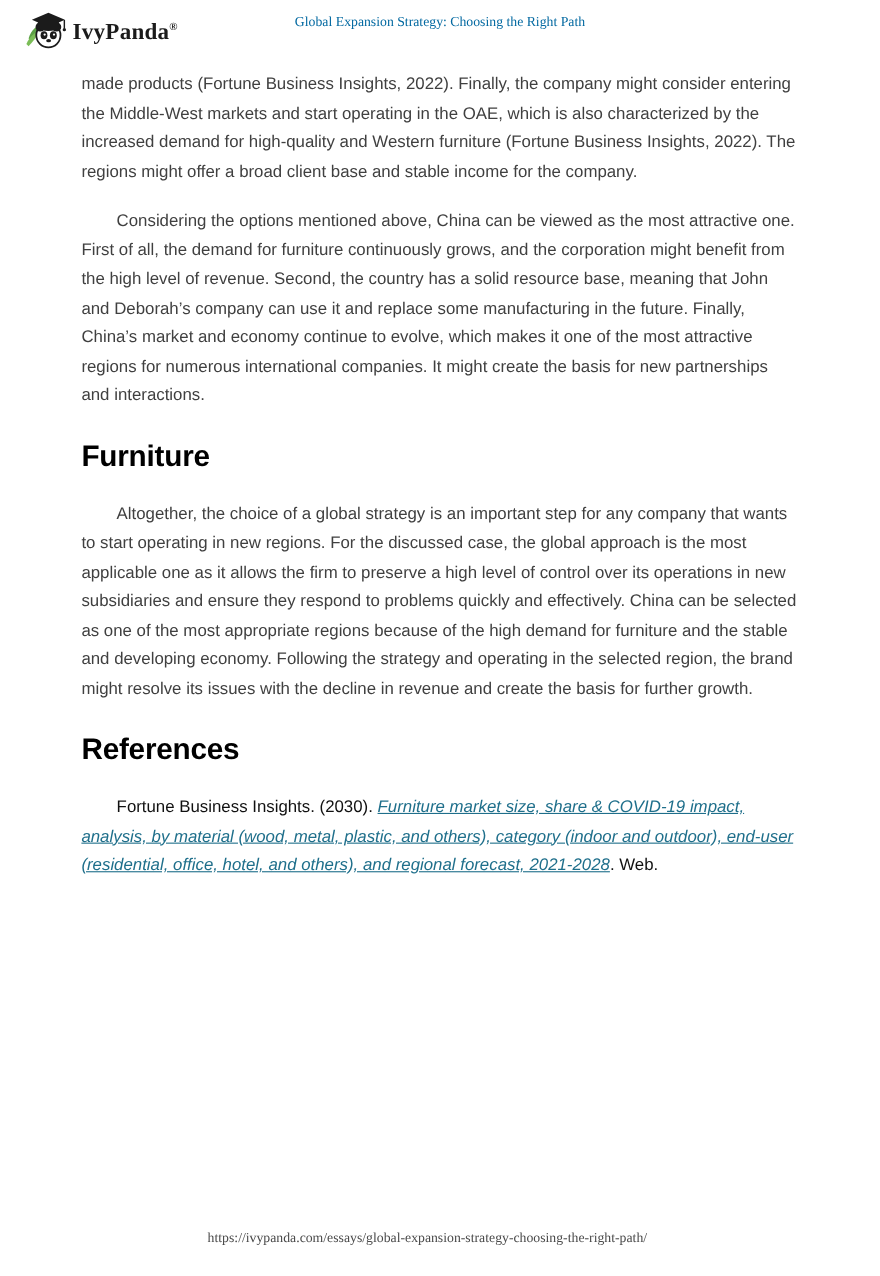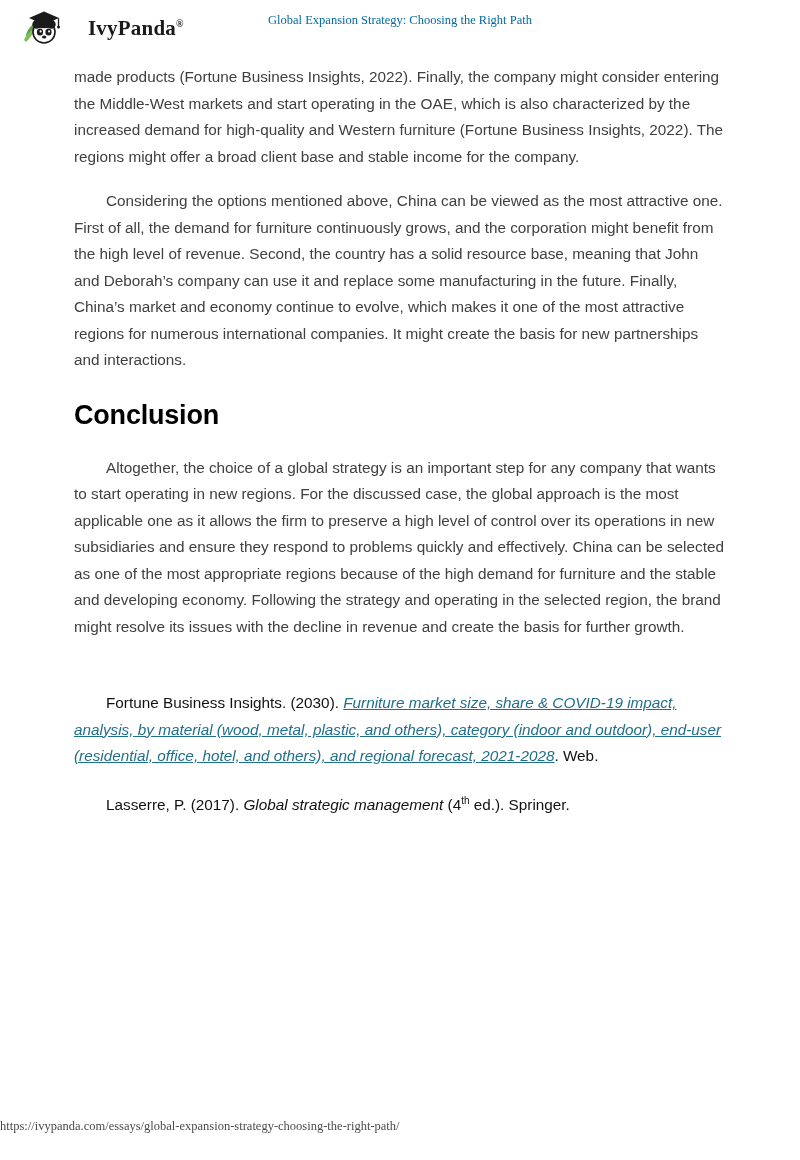--- a/index.html
+++ b/index.html
@@ -30,21 +30,21 @@
     left: 0;
     right: 0;
     height: 56px;
     display: flex;
     align-items: center;
   }
 
   .brand {
     display: flex;
     align-items: center;
-    gap: 24px;
+    gap: 2px;
     margin-left: 22px;
   }
 
   .brand-logo {
     width: 42px;
     height: 42px;
     flex: 0 0 42px;
     position: relative;
   }
 
@@ -126,21 +126,21 @@
     font-size: 10px;
     vertical-align: super;
   }
 
   
   .footer {
     position: absolute;
     left: 0;
     right: 0;
     bottom: 26px;
-    text-align: left;
+    text-align: center;
     padding-right: 23px;
   }
   .footer-url {
     font-family: "Liberation Serif", serif;
     font-size: 12.5px;
     color: #4a4a4a;
     text-decoration: none;
   }
 </style>
 </head>
@@ -179,40 +179,38 @@
   <div class="content">
 
     <p class="para">made products (Fortune Business Insights, 2022). Finally, the company might consider entering the Middle-West markets and start operating in the OAE, which is also characterized by the increased demand for high-quality and Western furniture (Fortune Business Insights, 2022). The regions might offer a broad client base and stable income for the company.</p>
 
     <div class="gap-sm"></div>
 
     <p class="para indent">Considering the options mentioned above, China can be viewed as the most attractive one. First of all, the demand for furniture continuously grows, and the corporation might benefit from the high level of revenue. Second, the country has a solid resource base, meaning that John and Deborah’s company can use it and replace some manufacturing in the future. Finally, China’s market and economy continue to evolve, which makes it one of the most attractive regions for numerous international companies. It might create the basis for new partnerships and interactions.</p>
 
     <div style="height:26px"></div>
 
-    <h2 class="heading">Conclusion</h2>
+    <h2 class="heading">Furniture</h2>
 
     <div style="height:24px"></div>
 
     <p class="para indent">Altogether, the choice of a global strategy is an important step for any company that wants to start operating in new regions. For the discussed case, the global approach is the most applicable one as it allows the firm to preserve a high level of control over its operations in new subsidiaries and ensure they respond to problems quickly and effectively. China can be selected as one of the most appropriate regions because of the high demand for furniture and the stable and developing economy. Following the strategy and operating in the selected region, the brand might resolve its issues with the decline in revenue and create the basis for further growth.</p>
 
     <div style="height:26px"></div>
 
+    <h2 class="heading">References</h2>
 
     <div style="height:24px"></div>
 
     <div class="ref-entry">
       <span>Fortune Business Insights. (2030). </span><a class="ref-link" href="#">Furniture market size, share &amp; COVID-19 impact, analysis, by material (wood, metal, plastic, and others), category (indoor and outdoor), end-user (residential, office, hotel, and others), and regional forecast, 2021-2028</a><span>. Web.</span>
     </div>
 
     <div style="height:18px"></div>
 
-    <div class="ref-entry">
-      <span>Lasserre, P. (2017). </span><em class="title-it">Global strategic management</em><span> (4</span><sup class="ord">th</sup><span> ed.). Springer.</span>
-    </div>
 
   </div>
 
   <div class="footer">
     <a class="footer-url" href="#">https://ivypanda.com/essays/global-expansion-strategy-choosing-the-right-path/</a>
   </div>
 
 </div>
 
 </body></html>

